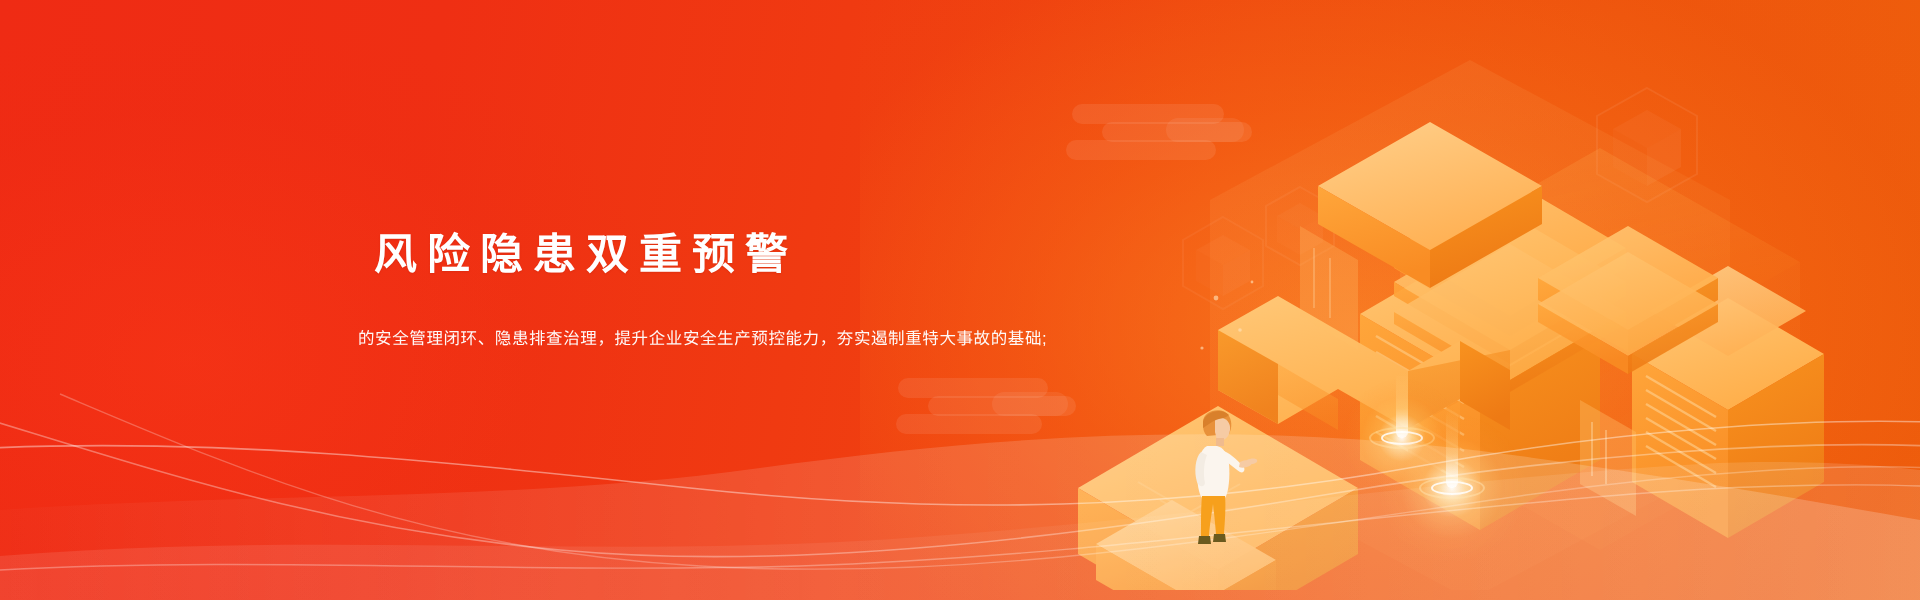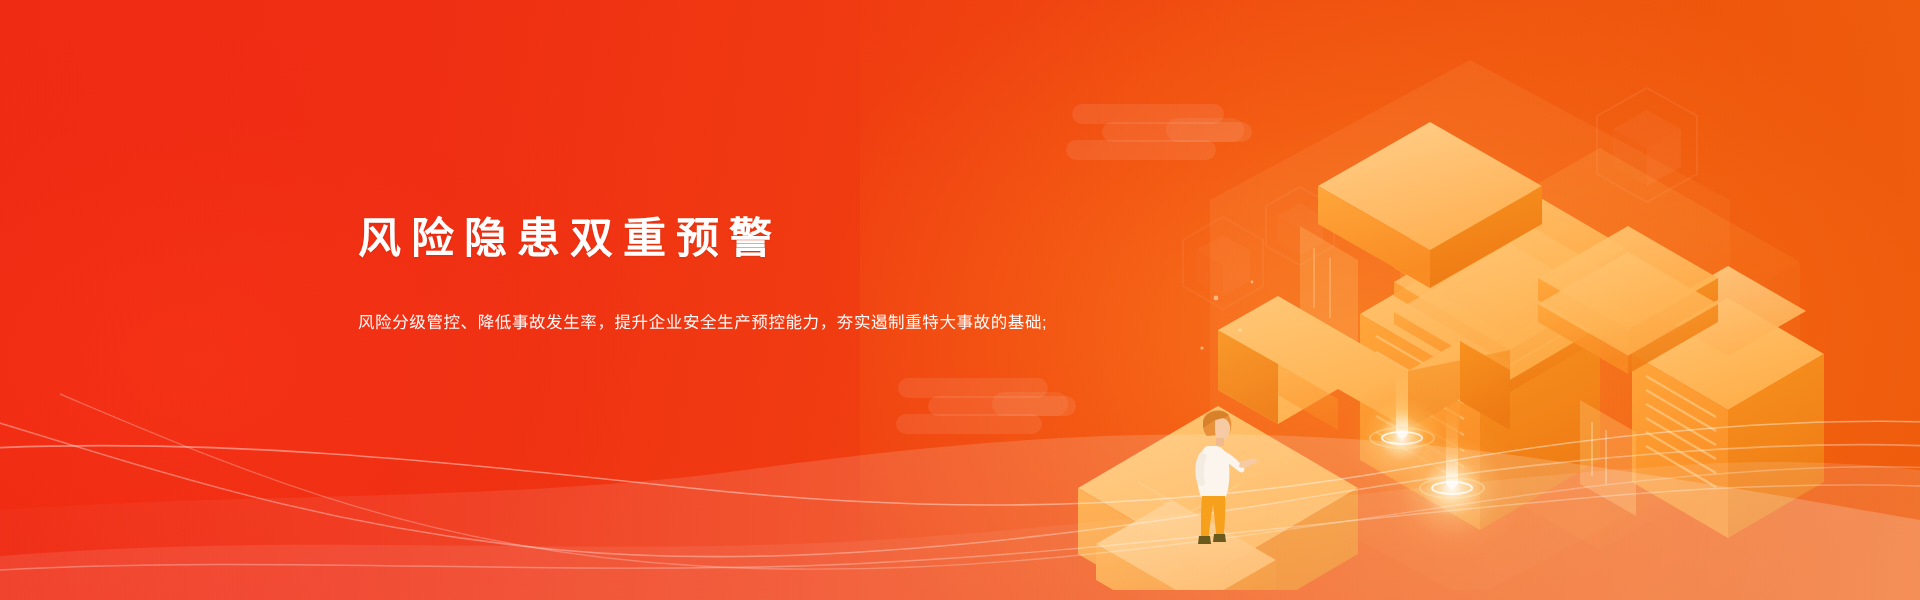--- a/index.html
+++ b/index.html
@@ -54,21 +54,21 @@
 
   
   .copy {
     position: absolute;
     left: 358px;
     top: 214px;
     width: 820px;
     z-index: 40;
   }
   .headline {
-    margin: 0;
+    margin: 16px;
     color: #ffffff;
     font-size: 43px;
     font-weight: bold;
     letter-spacing: 10px;
     line-height: 1.16;
     white-space: nowrap;
     text-shadow: 0 1px 2px rgba(150,20,0,0.18);
   }
   .sub {
     margin-top: 38px;
@@ -448,17 +448,17 @@
       <path d="M-10,88 C220,78 430,100 690,128 C950,156 1180,150 1420,106 C1620,70 1800,58 1930,62" fill="none" stroke="rgba(255,255,255,0.42)" stroke-width="1.6"></path>
       <path d="M-10,60 C180,118 330,168 560,190 C800,212 1080,176 1330,134 C1570,94 1790,80 1930,86" fill="none" stroke="rgba(255,255,255,0.34)" stroke-width="1.6"></path>
       <path d="M60,34 C240,110 420,190 700,206 C980,222 1240,176 1520,136 C1700,110 1850,104 1930,108" fill="none" stroke="rgba(255,255,255,0.26)" stroke-width="1.4"></path>
       <path d="M0,210 C260,196 520,214 800,206 C1100,196 1380,152 1660,132 C1770,124 1870,124 1920,126" fill="none" stroke="rgba(255,255,255,0.30)" stroke-width="1.4"></path>
     </svg>
   </div>
 
   <div class="copy">
     <h1 class="headline">风险隐患双重预警</h1>
     <div class="sub">
-      <div class="sub-line">风险分级管控、降低事故发生率，提升企业安全生产预控能力，夯实遏制重特大事故的基础;</div>
+      <div class="sub-line">的安全管理闭环、隐患排查治理，提升企业安全生产预控能力，夯实遏制重特大事故的基础;</div>
     </div>
   </div>
 
 </div>
 
 </body></html>

